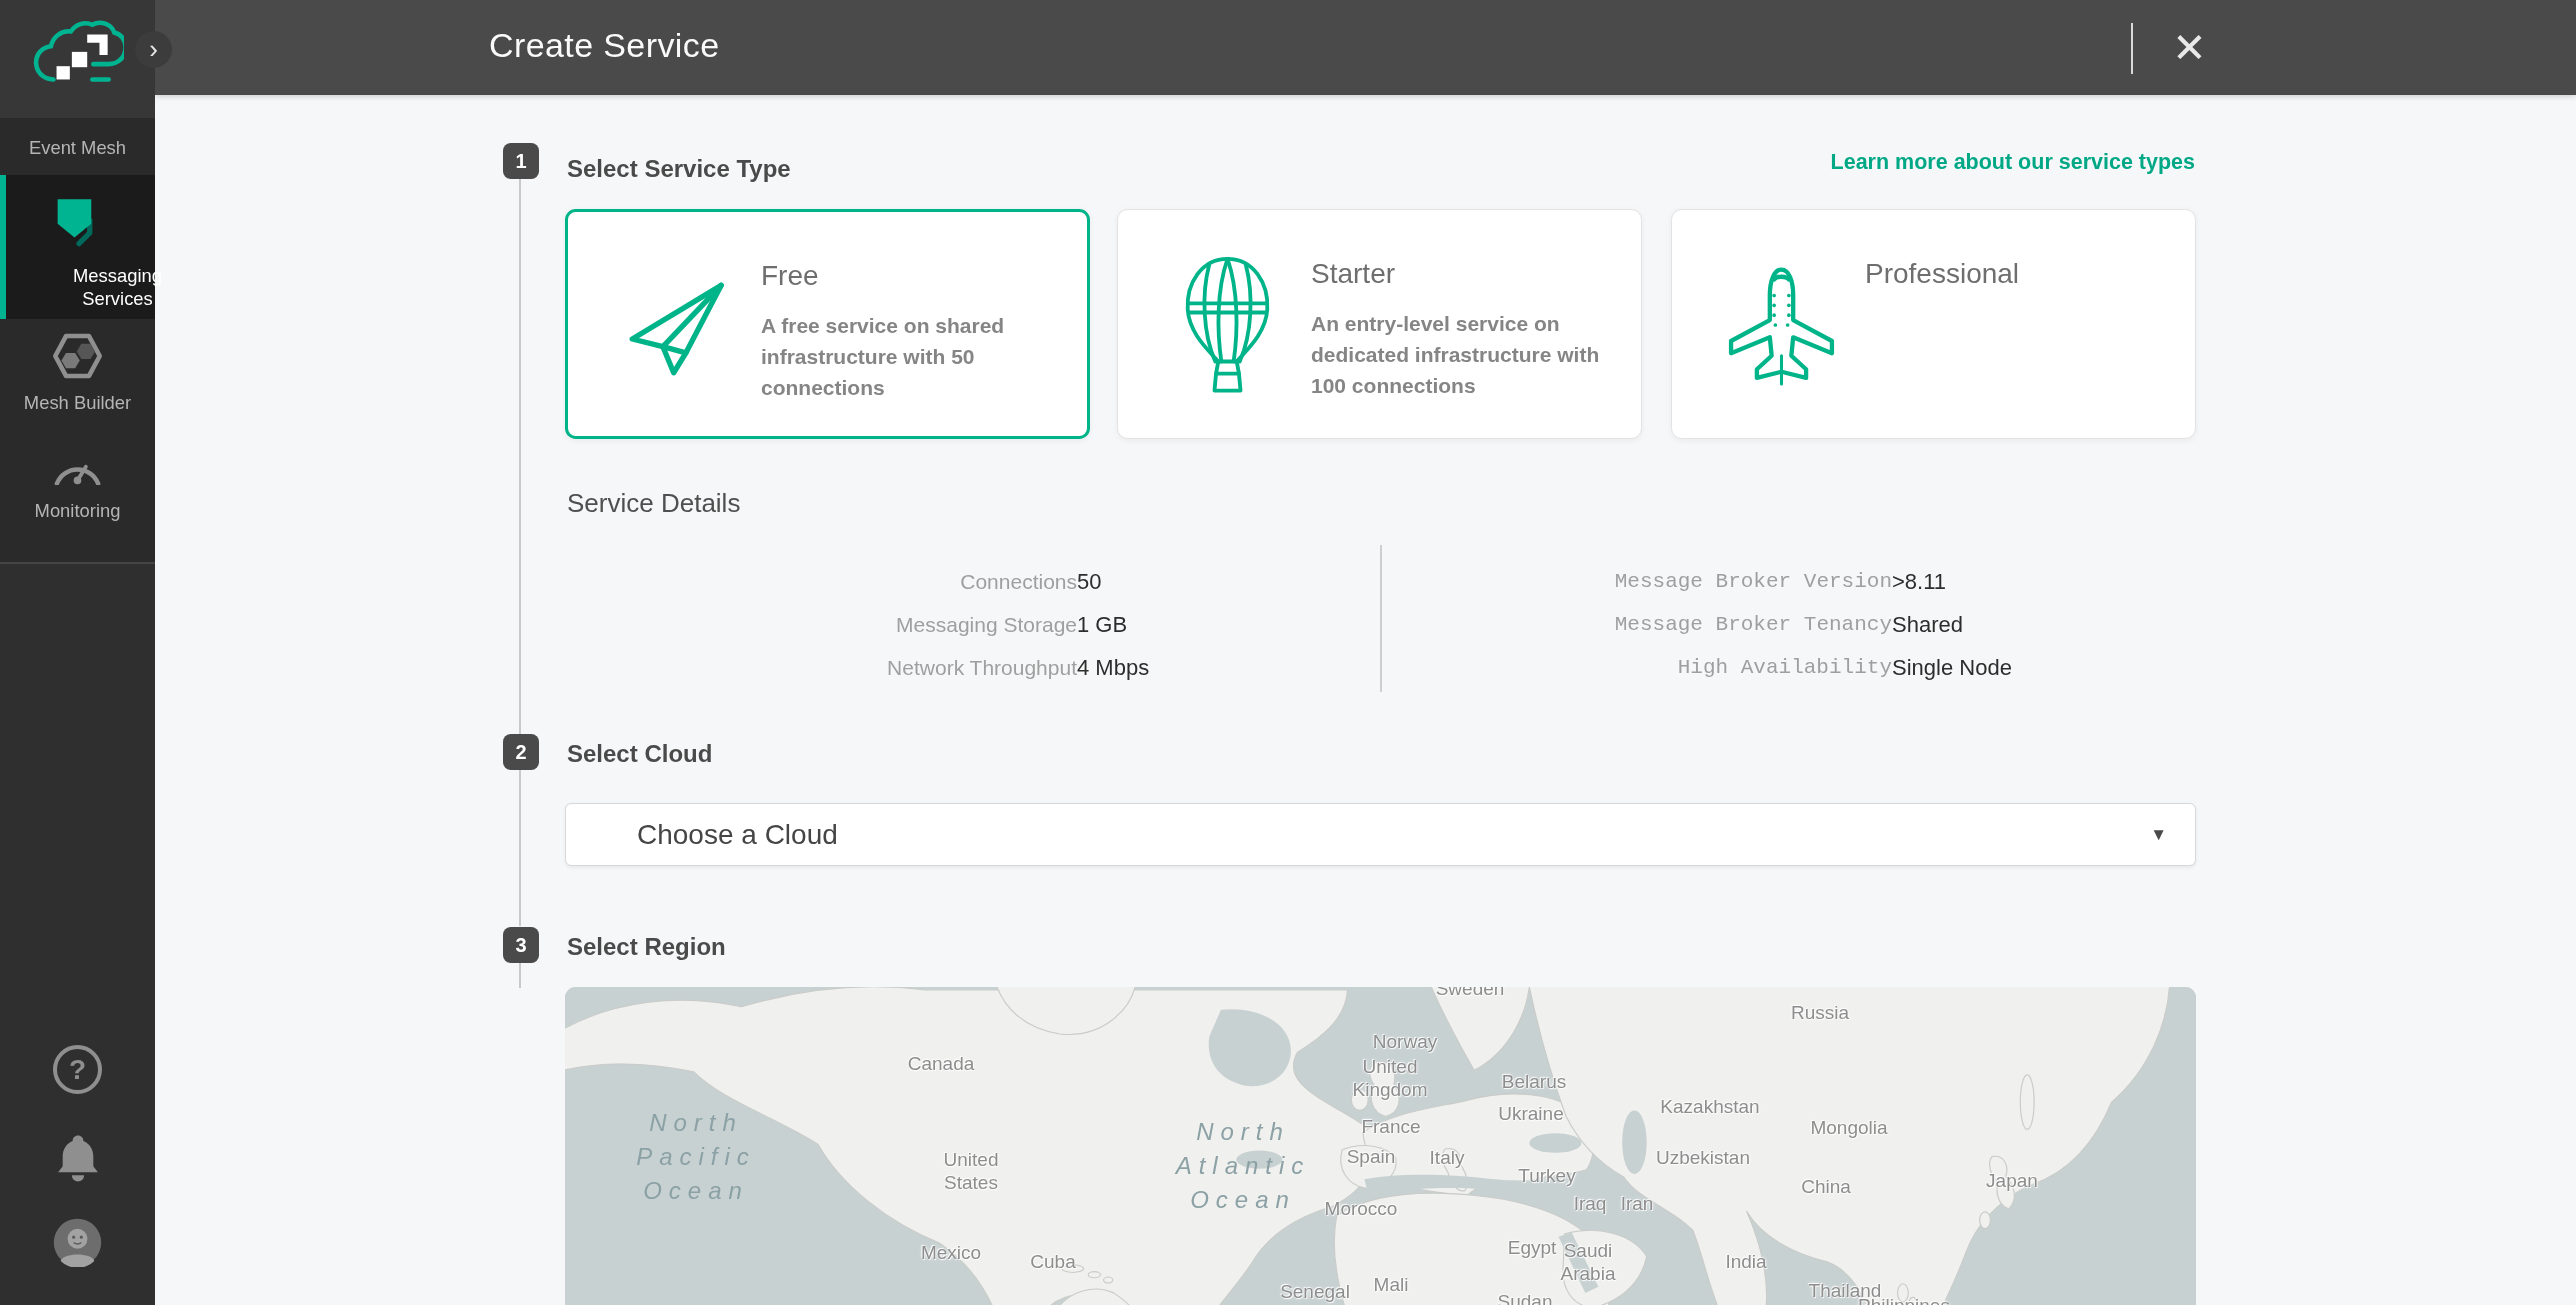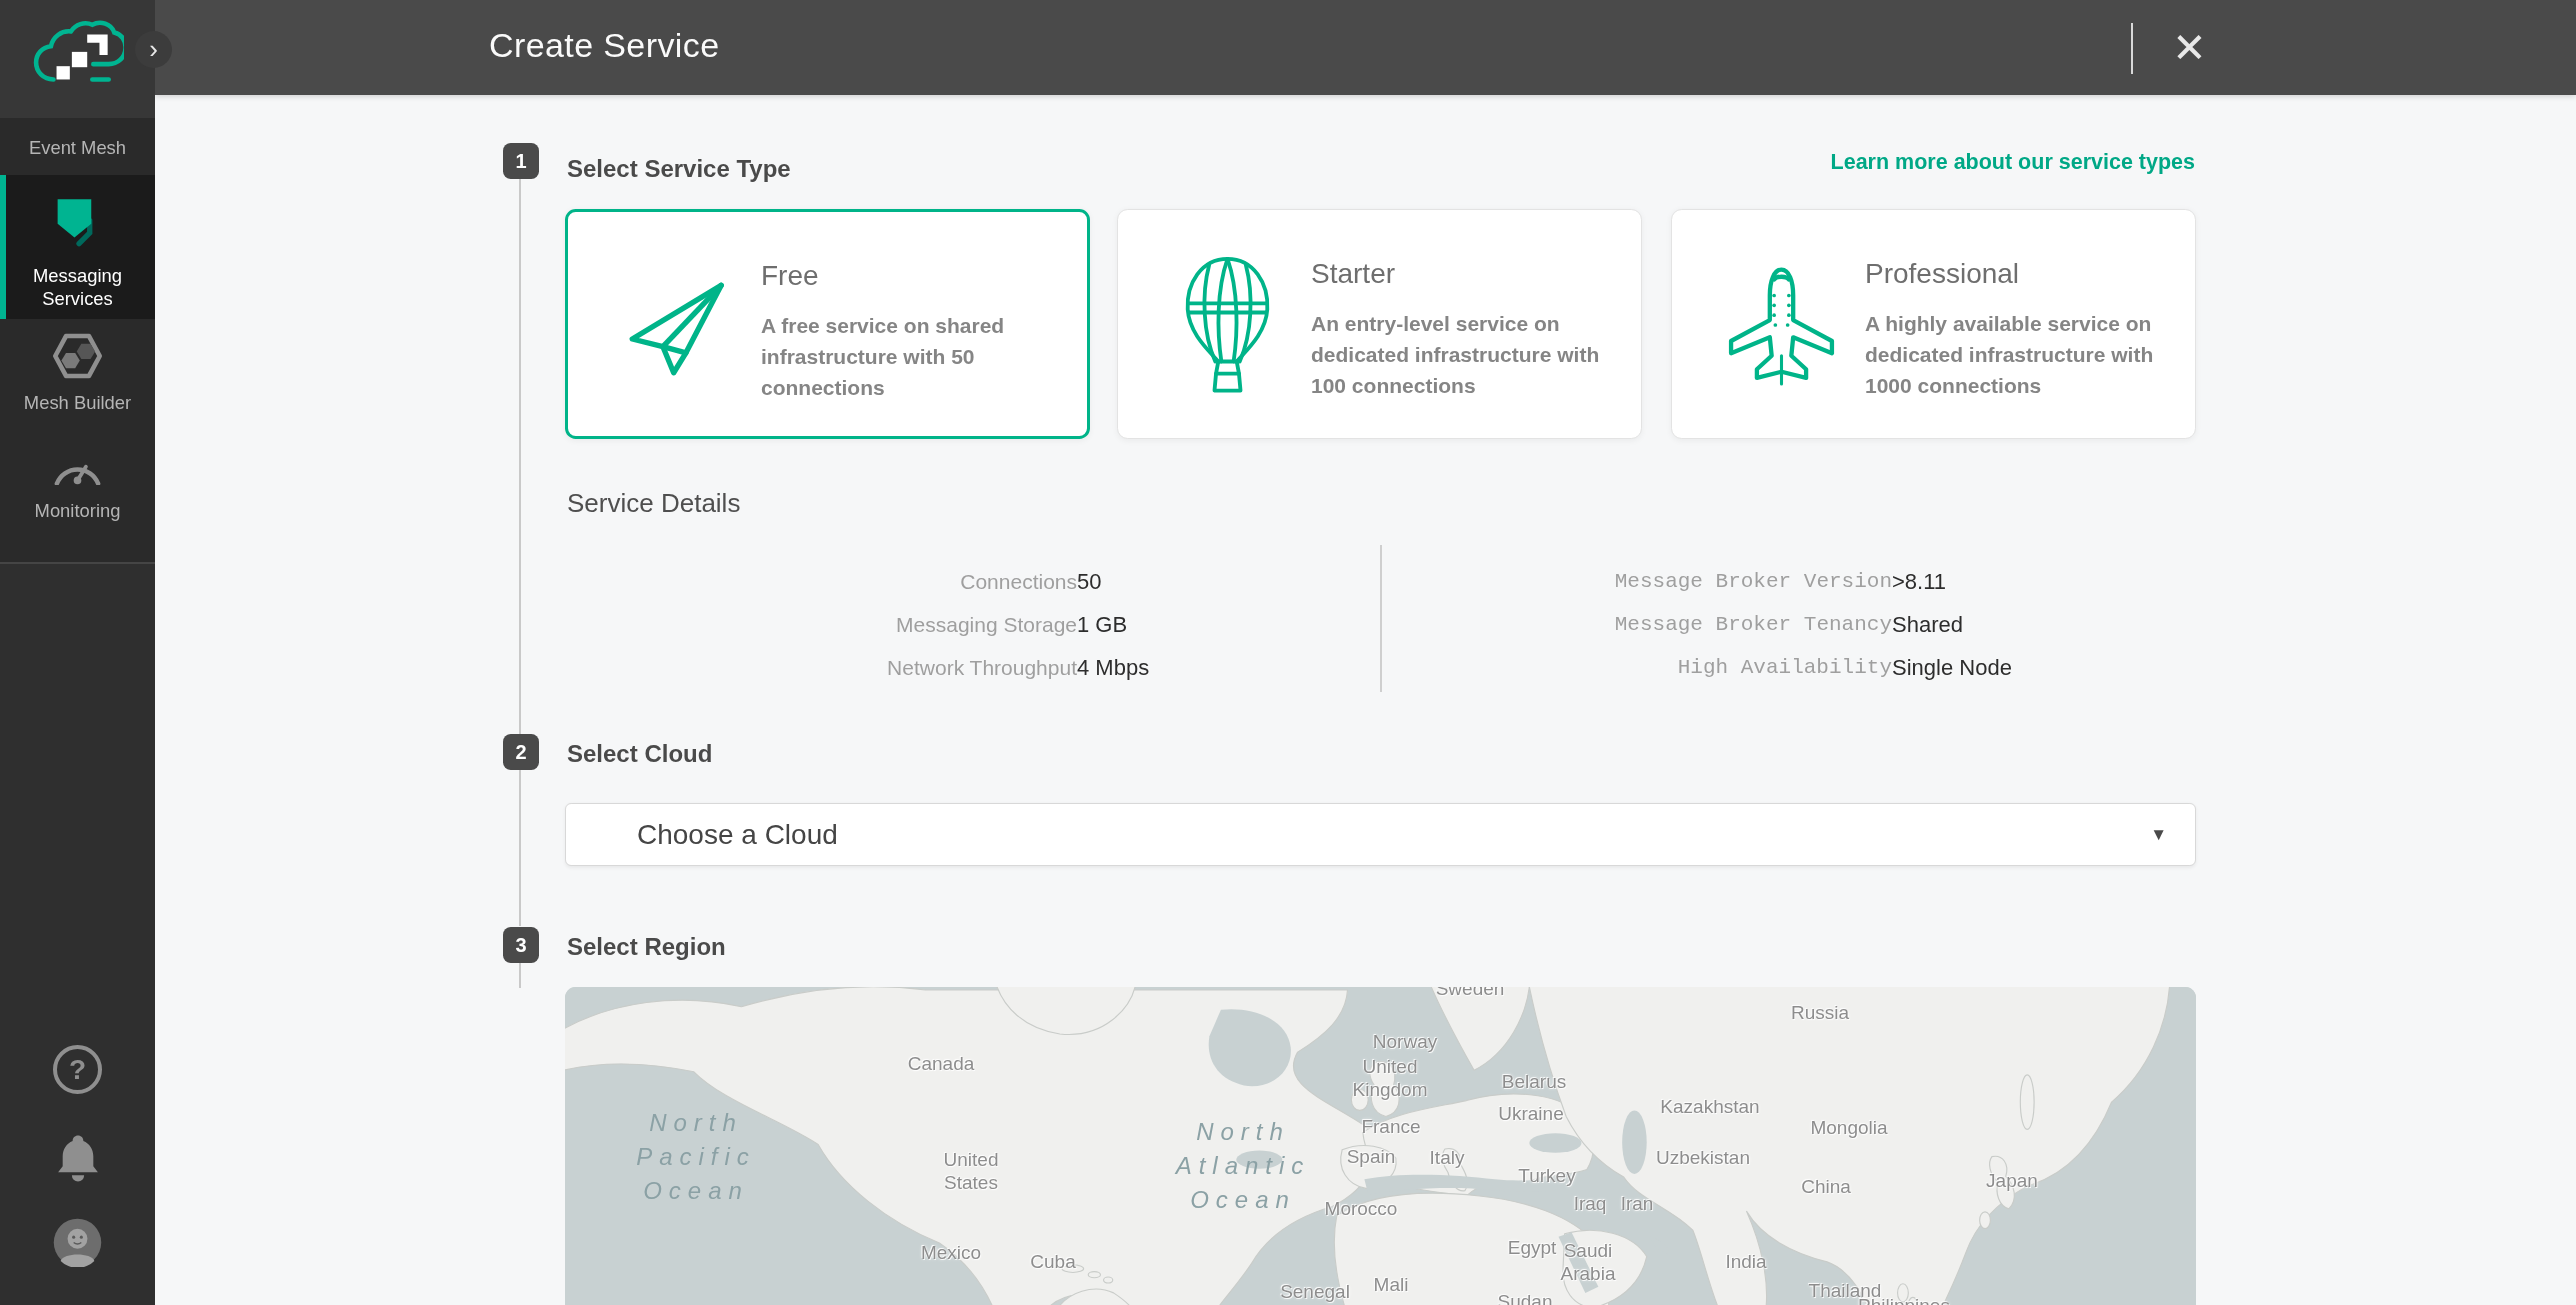--- a/index.html
+++ b/index.html
@@ -12,21 +12,21 @@
     display:flex; align-items:center; justify-content:center; }
   #collapse-btn { position:absolute; left:135px; top:31px; width:37px; height:37px; border-radius:50%;
     background:#3c3c3c; color:#e8e8e8; display:flex; align-items:center; justify-content:center;
     font-size:26px; z-index:40; cursor:pointer; }
   .nav-item { position:absolute; left:0; width:155px; color:#b5b5b5; text-align:center; cursor:pointer; }
   .nav-label { font-size:18.4px; line-height:23px; }
   #item-event-mesh { top:119px; height:56px; display:flex; align-items:center; justify-content:center; }
   #item-messaging { top:175px; height:144px; background:#1b1b1b; color:#ffffff; }
   #item-messaging .active-bar { position:absolute; left:0; top:0; width:6.1px; height:144px; background:#00b491; }
   #item-messaging .nav-icon { margin-top:18.4px; }
-  #item-messaging .nav-label { margin-top:7.7px; }
+  #item-messaging .nav-label { margin-top:7.7px;margin-left:40px; }
   #item-mesh { top:322px; height:115px; }
   #item-mesh .nav-icon { margin-top:10.7px; }
   #item-mesh .nav-label { margin-top:9.2px; }
   #item-monitoring { top:439px; height:107px; }
   #item-monitoring .nav-icon { margin-top:14px; }
   #item-monitoring .nav-label { margin-top:10.7px; }
   #sidebar-divider { position:absolute; left:0; top:562px; width:155px; height:1.5px; background:#454545; }
   #sidebar-bottom { position:absolute; left:0; top:564px; width:155px; height:742px; background:#2f2f2f; }
   .foot-icon { position:absolute; left:0; width:155px; display:flex; justify-content:center; cursor:pointer; }
   #help-icon-wrap { top:1045px; }
@@ -239,21 +239,20 @@
           <circle cx="88" cy="68" r="3"></circle>
             <circle cx="112" cy="68" r="3"></circle>
           <circle cx="88" cy="84" r="3"></circle>
             <circle cx="112" cy="84" r="3"></circle>
           <circle cx="90" cy="100" r="3"></circle>
             <circle cx="110" cy="100" r="3"></circle>
         </g>
       </svg>
     </div>
     <div class="card-title">Professional</div>
-    <div class="card-desc">A highly available service on dedicated infrastructure with 1000 connections</div>
   </div>
 
   <div id="details-heading">Service Details</div>
 
   <div class="detail-col" id="detail-left">
     <div class="detail-row">
       <span class="detail-label">Connections</span>
       <span class="detail-value">50</span>
     </div>
     <div class="detail-row">

